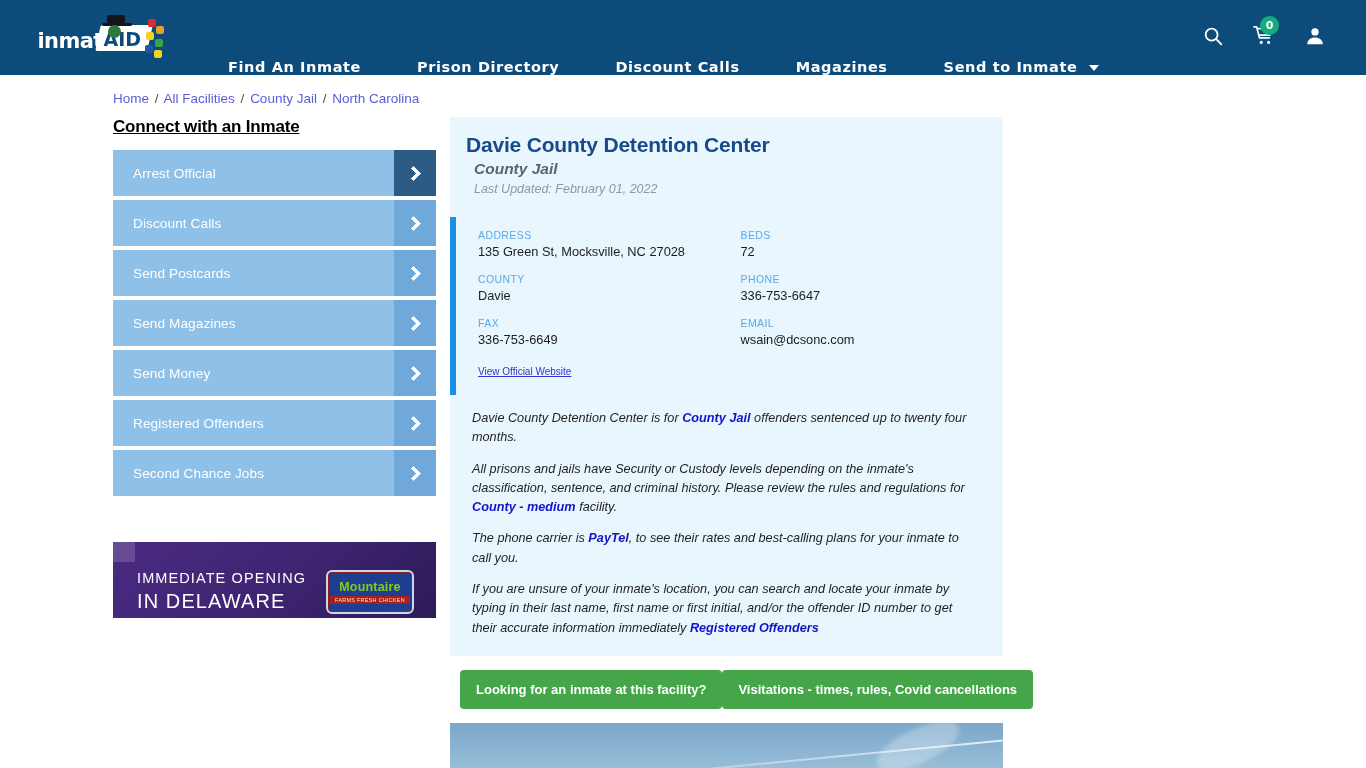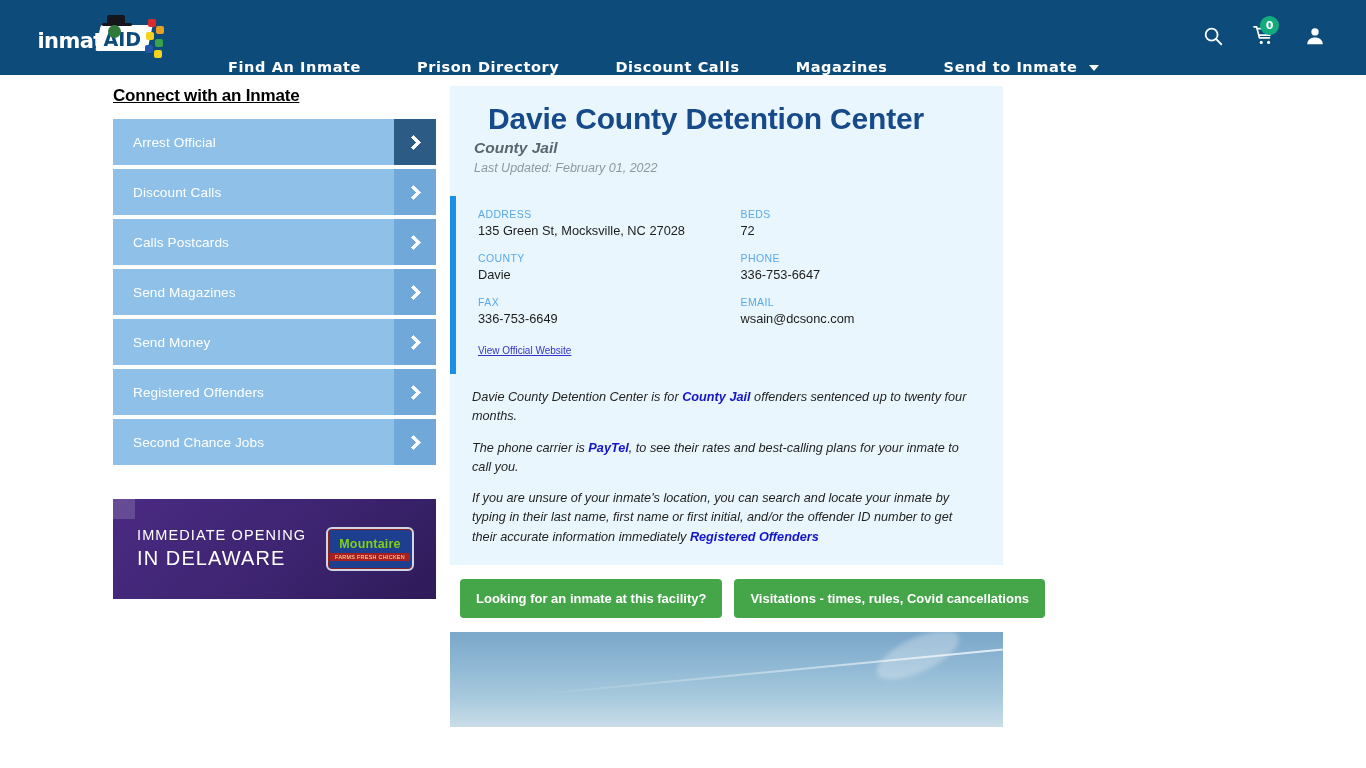--- a/index.html
+++ b/index.html
@@ -188,23 +188,23 @@
   .chev {
     width: 11px; height: 11px;
     border-top: 4px solid #ffffff;
     border-right: 4px solid #ffffff;
     transform: rotate(45deg);
     margin-left: -4px;
     border-radius: 1px;
   }
 
   .ad-banner {
-    margin-top: 34px;
+    margin-top: 46px;
     width: 323px;
-    height: 100px;
+    height: 76px;
     background: linear-gradient(135deg,#4a2a82 0%, #3d2470 55%, #2e1b59 100%);
     position: relative;
     overflow: hidden;
     cursor: pointer;
   }
   .ad-corner {
     position:absolute; left:0; top:0; width:22px; height:20px;
     background: rgba(255,255,255,0.16);
   }
   .ad-swoosh {
@@ -247,26 +247,25 @@
 
   
   .main { margin-left: 14px; width: 553px; position: relative; }
 
   .facility-card {
     background: #eaf6fd;
     padding: 16px 0 0 0;
     width: 553px;
   }
   .facility-title {
-    font-size: 30px;
+    font-size: 21px;
     font-weight: bold;
     color: #164a8a;
-    padding: 0 0 0 24px;
+    padding: 0 0 0 16px;
     letter-spacing: -0.2px;
-    margin-left: 14px;
   }
   .facility-sub {
     font-size: 15.5px;
     font-weight: bold;
     font-style: italic;
     color: #5a6570;
     padding: 3px 0 0 24px;
   }
   .facility-updated {
     font-size: 12.5px;
@@ -317,21 +316,20 @@
   .desc-link {
     color: #1414c8;
     font-weight: bold;
     font-style: italic;
     text-decoration: none;
     cursor: pointer;
   }
 
   .action-row {
     display: flex;
-    gap: 12px;
     margin-top: 14px;
     padding-left: 10px;
   }
   .green-btn {
     background: #44a648;
     color: #ffffff;
     font-size: 13px;
     font-weight: bold;
     padding: 12px 16px;
     border-radius: 4px;
@@ -431,40 +429,49 @@
       <svg width="22" height="22" viewBox="0 0 24 24" fill="#ffffff">
         <circle cx="12" cy="7.5" r="4"></circle>
         <path d="M3.5 21c0-4.7 3.8-7.5 8.5-7.5s8.5 2.8 8.5 7.5z"></path>
       </svg>
     </span>
   </div>
 </div>
 
 <div class="page">
 
+  <div class="breadcrumb">
+    <a>Home</a>
+    <span class="sep">/</span>
+    <a>All Facilities</a>
+    <span class="sep">/</span>
+    <a>County Jail</a>
+    <span class="sep">/</span>
+    <a>North Carolina</a>
+  </div>
 
   <div class="layout">
 
     <div class="sidebar">
       <div class="sidebar-title">Connect with an Inmate</div>
 
       <div class="side-btn active">
         <div class="side-btn-label">Arrest Official</div>
         <div class="side-btn-arrow">
             <span class="chev"></span>
           </div>
       </div>
       <div class="side-btn">
         <div class="side-btn-label">Discount Calls</div>
         <div class="side-btn-arrow">
             <span class="chev"></span>
           </div>
       </div>
       <div class="side-btn">
-        <div class="side-btn-label">Calls Postcards</div>
+        <div class="side-btn-label">Send Postcards</div>
         <div class="side-btn-arrow">
             <span class="chev"></span>
           </div>
       </div>
       <div class="side-btn">
         <div class="side-btn-label">Send Magazines</div>
         <div class="side-btn-arrow">
             <span class="chev"></span>
           </div>
       </div>
@@ -538,20 +545,23 @@
               <div class="detail-value">wsain@dcsonc.com</div>
             </div>
           </div>
         </div>
 
         <div class="desc-block">
           <p class="desc-p">
             <span>Davie County Detention Center is for </span><a class="desc-link">County Jail</a><span> offenders sentenced up to twenty four months.</span>
           </p>
           <p class="desc-p">
+            <span>All prisons and jails have Security or Custody levels depending on the inmate's classification, sentence, and criminal history. Please review the rules and regulations for </span><a class="desc-link">County - medium</a><span> facility.</span>
+          </p>
+          <p class="desc-p">
             <span>The phone carrier is </span><a class="desc-link">PayTel</a><span>, to see their rates and best-calling plans for your inmate to call you.</span>
           </p>
           <p class="desc-p">
             <span>If you are unsure of your inmate's location, you can search and locate your inmate by typing in their last name, first name or first initial, and/or the offender ID number to get their accurate information immediately </span><a class="desc-link">Registered Offenders</a>
           </p>
         </div>
       </div>
 
       <div class="action-row">
         <button class="green-btn">Looking for an inmate at this facility?</button>

